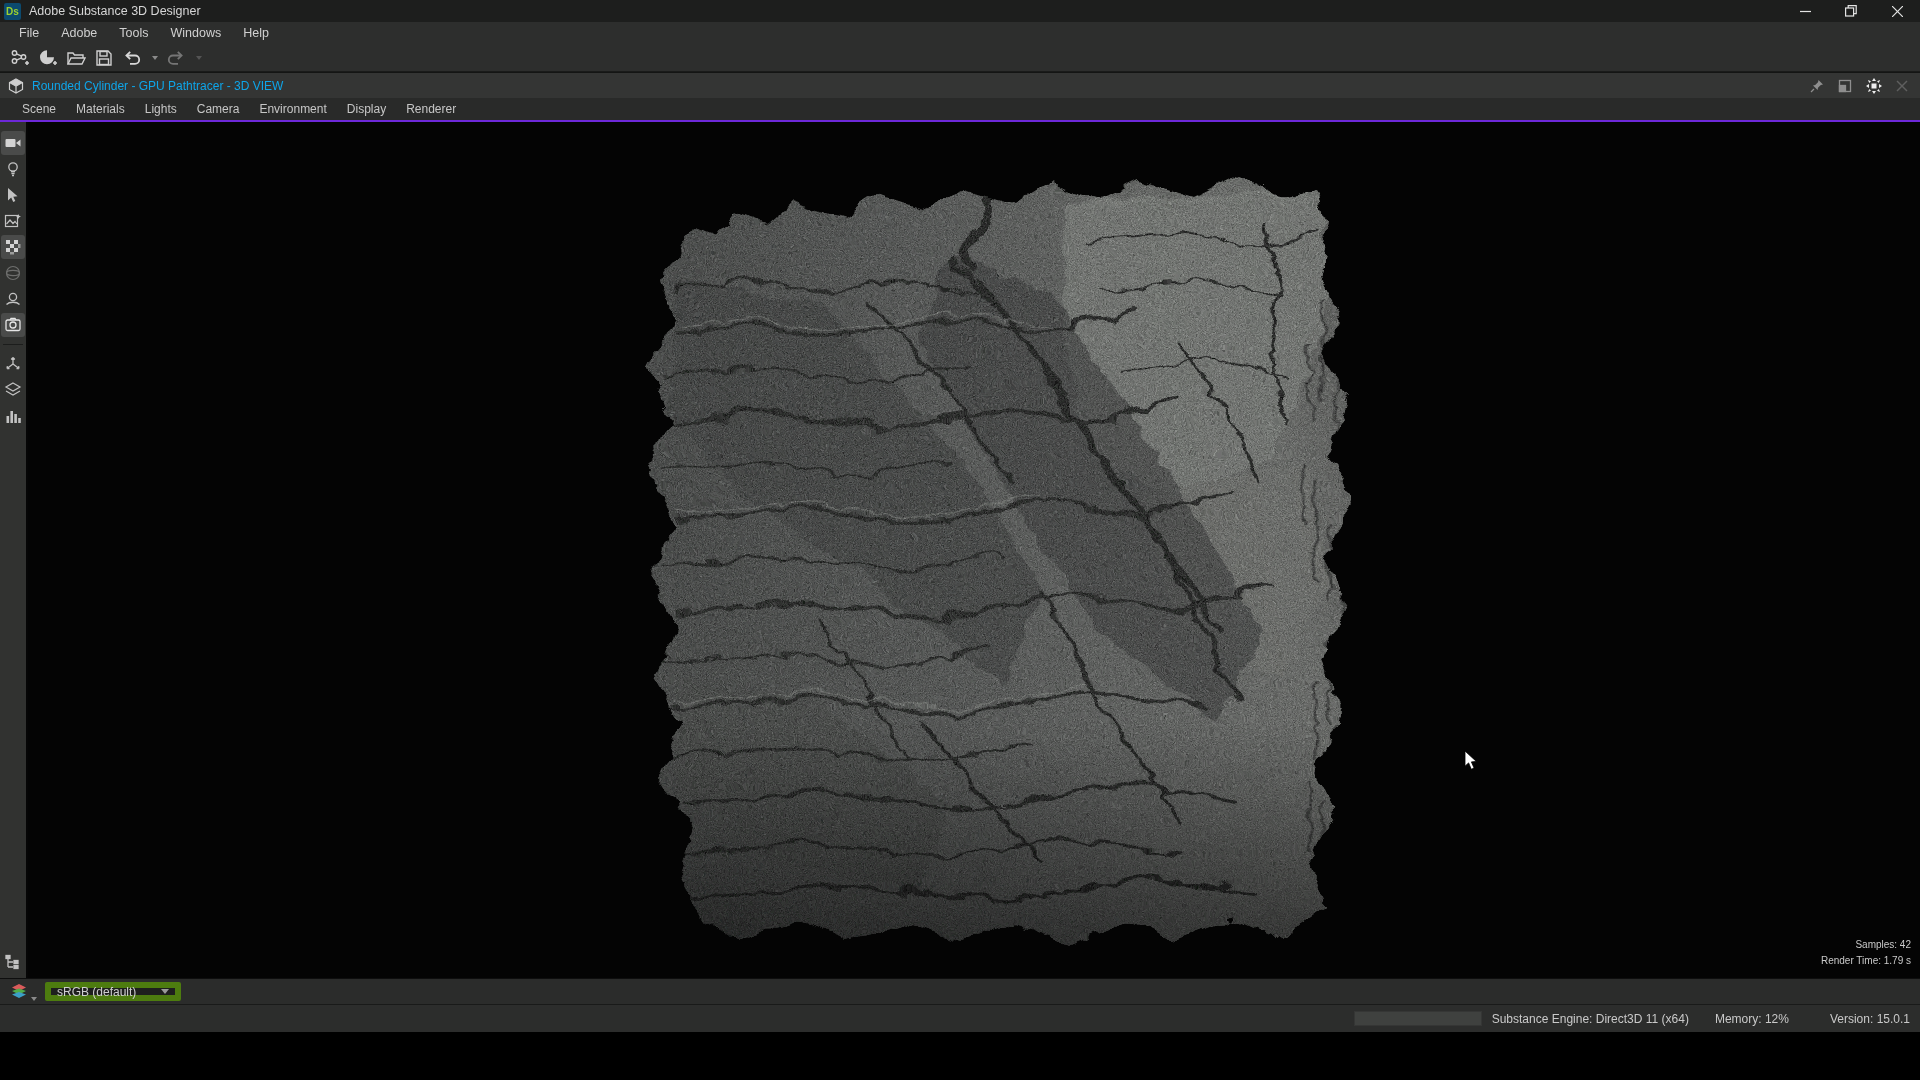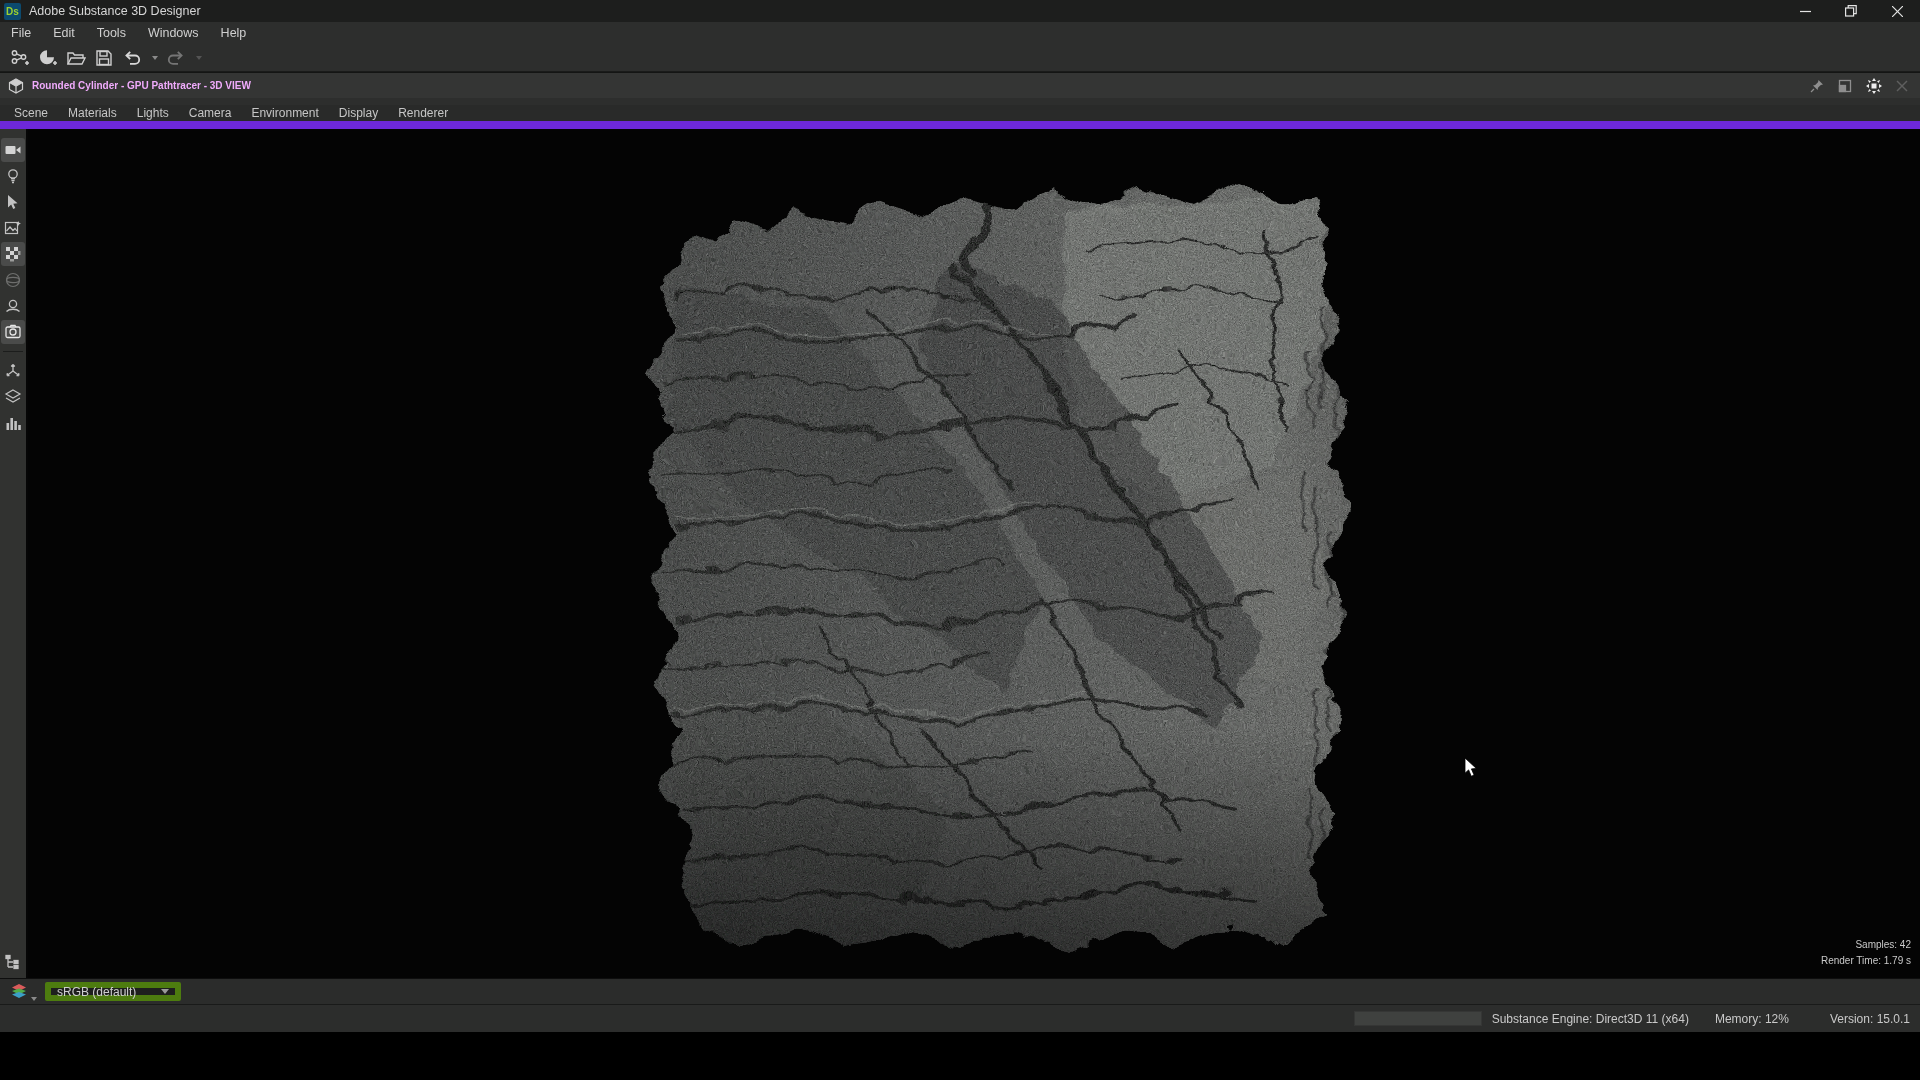--- a/index.html
+++ b/index.html
@@ -10,39 +10,39 @@
   
   .titlebar { height:22px; background:#1d1e1d; display:flex; align-items:center; flex:0 0 auto; }
   .logo-badge { width:17px; height:17px; margin:0 8px 0 4px; background:#0c4a6e; border-radius:2px;
                 color:#9ed22f; font-size:10px; font-weight:bold; display:flex; align-items:center; justify-content:center; }
   .win-title { color:#d6d6d6; font-size:12.5px; }
   .win-controls { margin-left:auto; display:flex; height:100%; }
   .win-btn { width:46px; height:100%; display:flex; align-items:center; justify-content:center; color:#e4e4e4; }
   .win-btn svg { display:block; }
 
   
-  .menubar { height:22px; background:#2d2e2d; display:flex; align-items:center; flex:0 0 auto; }
+  .menubar { height:22px; background:#2d2e2d; display:flex; align-items:center; padding-left:8px; flex:0 0 auto; }
   .menu-item { color:#d0d0d0; font-size:12.5px; padding:3px 11px; }
 
   
   .toolbar { height:28px; background:#2d2e2d; display:flex; align-items:center; padding-left:6px;
              border-bottom:1px solid #1a1b1a; flex:0 0 auto; }
   .tool-btn { width:28px; height:24px; display:flex; align-items:center; justify-content:center; }
   .tool-btn.narrow { width:16px; }
   .tool-btn svg { display:block; }
   .dim { opacity:0.42; }
 
   
   .panel-header { height:26px; background:#343534; display:flex; align-items:center; padding:0 8px;
                   border-top:1px solid #141514; flex:0 0 auto; }
-  .panel-title { color:#f0abfc; font-size:10px; margin-left:8px;font-weight:bold; }
+  .panel-title { color:#0ea5e9; font-size:12px; margin-left:8px; }
   .panel-header-icons { margin-left:auto; display:flex; align-items:center; gap:14px; padding-right:4px; }
 
-  .panel-menu { height:24px; background:#292a29; display:flex; align-items:center; padding-left:4px;
-                border-bottom:8px solid #6d28d9; flex:0 0 auto;margin-top:7px; }
+  .panel-menu { height:24px; background:#292a29; display:flex; align-items:center; padding-left:12px;
+                border-bottom:2px solid #6d28d9; flex:0 0 auto; }
   .panel-menu .menu-item { font-size:12px; color:#c6c6c6; padding:3px 10px; }
 
   
   .workspace { flex:1 1 auto; display:flex; min-height:0; }
   .left-rail { width:28px; background:#313230; border-right:2px solid #060606; display:flex; flex-direction:column;
                align-items:center; padding-top:8px; flex:0 0 auto; }
   .rail-btn { width:24px; height:24px; margin:1px 0; border-radius:3px; display:flex; align-items:center; justify-content:center; }
   .rail-btn.active { background:#4a4b4a; }
   .rail-sep { width:20px; height:1px; background:#1c1d1c; margin:6px 0; }
   .rail-spacer { flex:1 1 auto; }
@@ -101,21 +101,21 @@
         <svg width="11" height="11" viewBox="0 0 11 11" stroke="#e4e4e4" stroke-width="1.2">
             <line x1="0" y1="0" x2="11" y2="11"></line>
             <line x1="11" y1="0" x2="0" y2="11"></line>
           </svg>
       </div>
     </div>
   </div>
 
   <div class="menubar">
     <div class="menu-item">File</div>
-    <div class="menu-item">Edit</div>
+    <div class="menu-item">Adobe</div>
     <div class="menu-item">Tools</div>
     <div class="menu-item">Windows</div>
     <div class="menu-item">Help</div>
   </div>
 
   <div class="toolbar">
     <div class="tool-btn">
       <svg class="icon" width="20" height="20" viewBox="0 0 20 20" fill="none" stroke="#cfcfcf" stroke-width="1.4">
         <circle cx="4.5" cy="5" r="2.2"></circle>
           <circle cx="4.5" cy="13" r="2.2"></circle>

